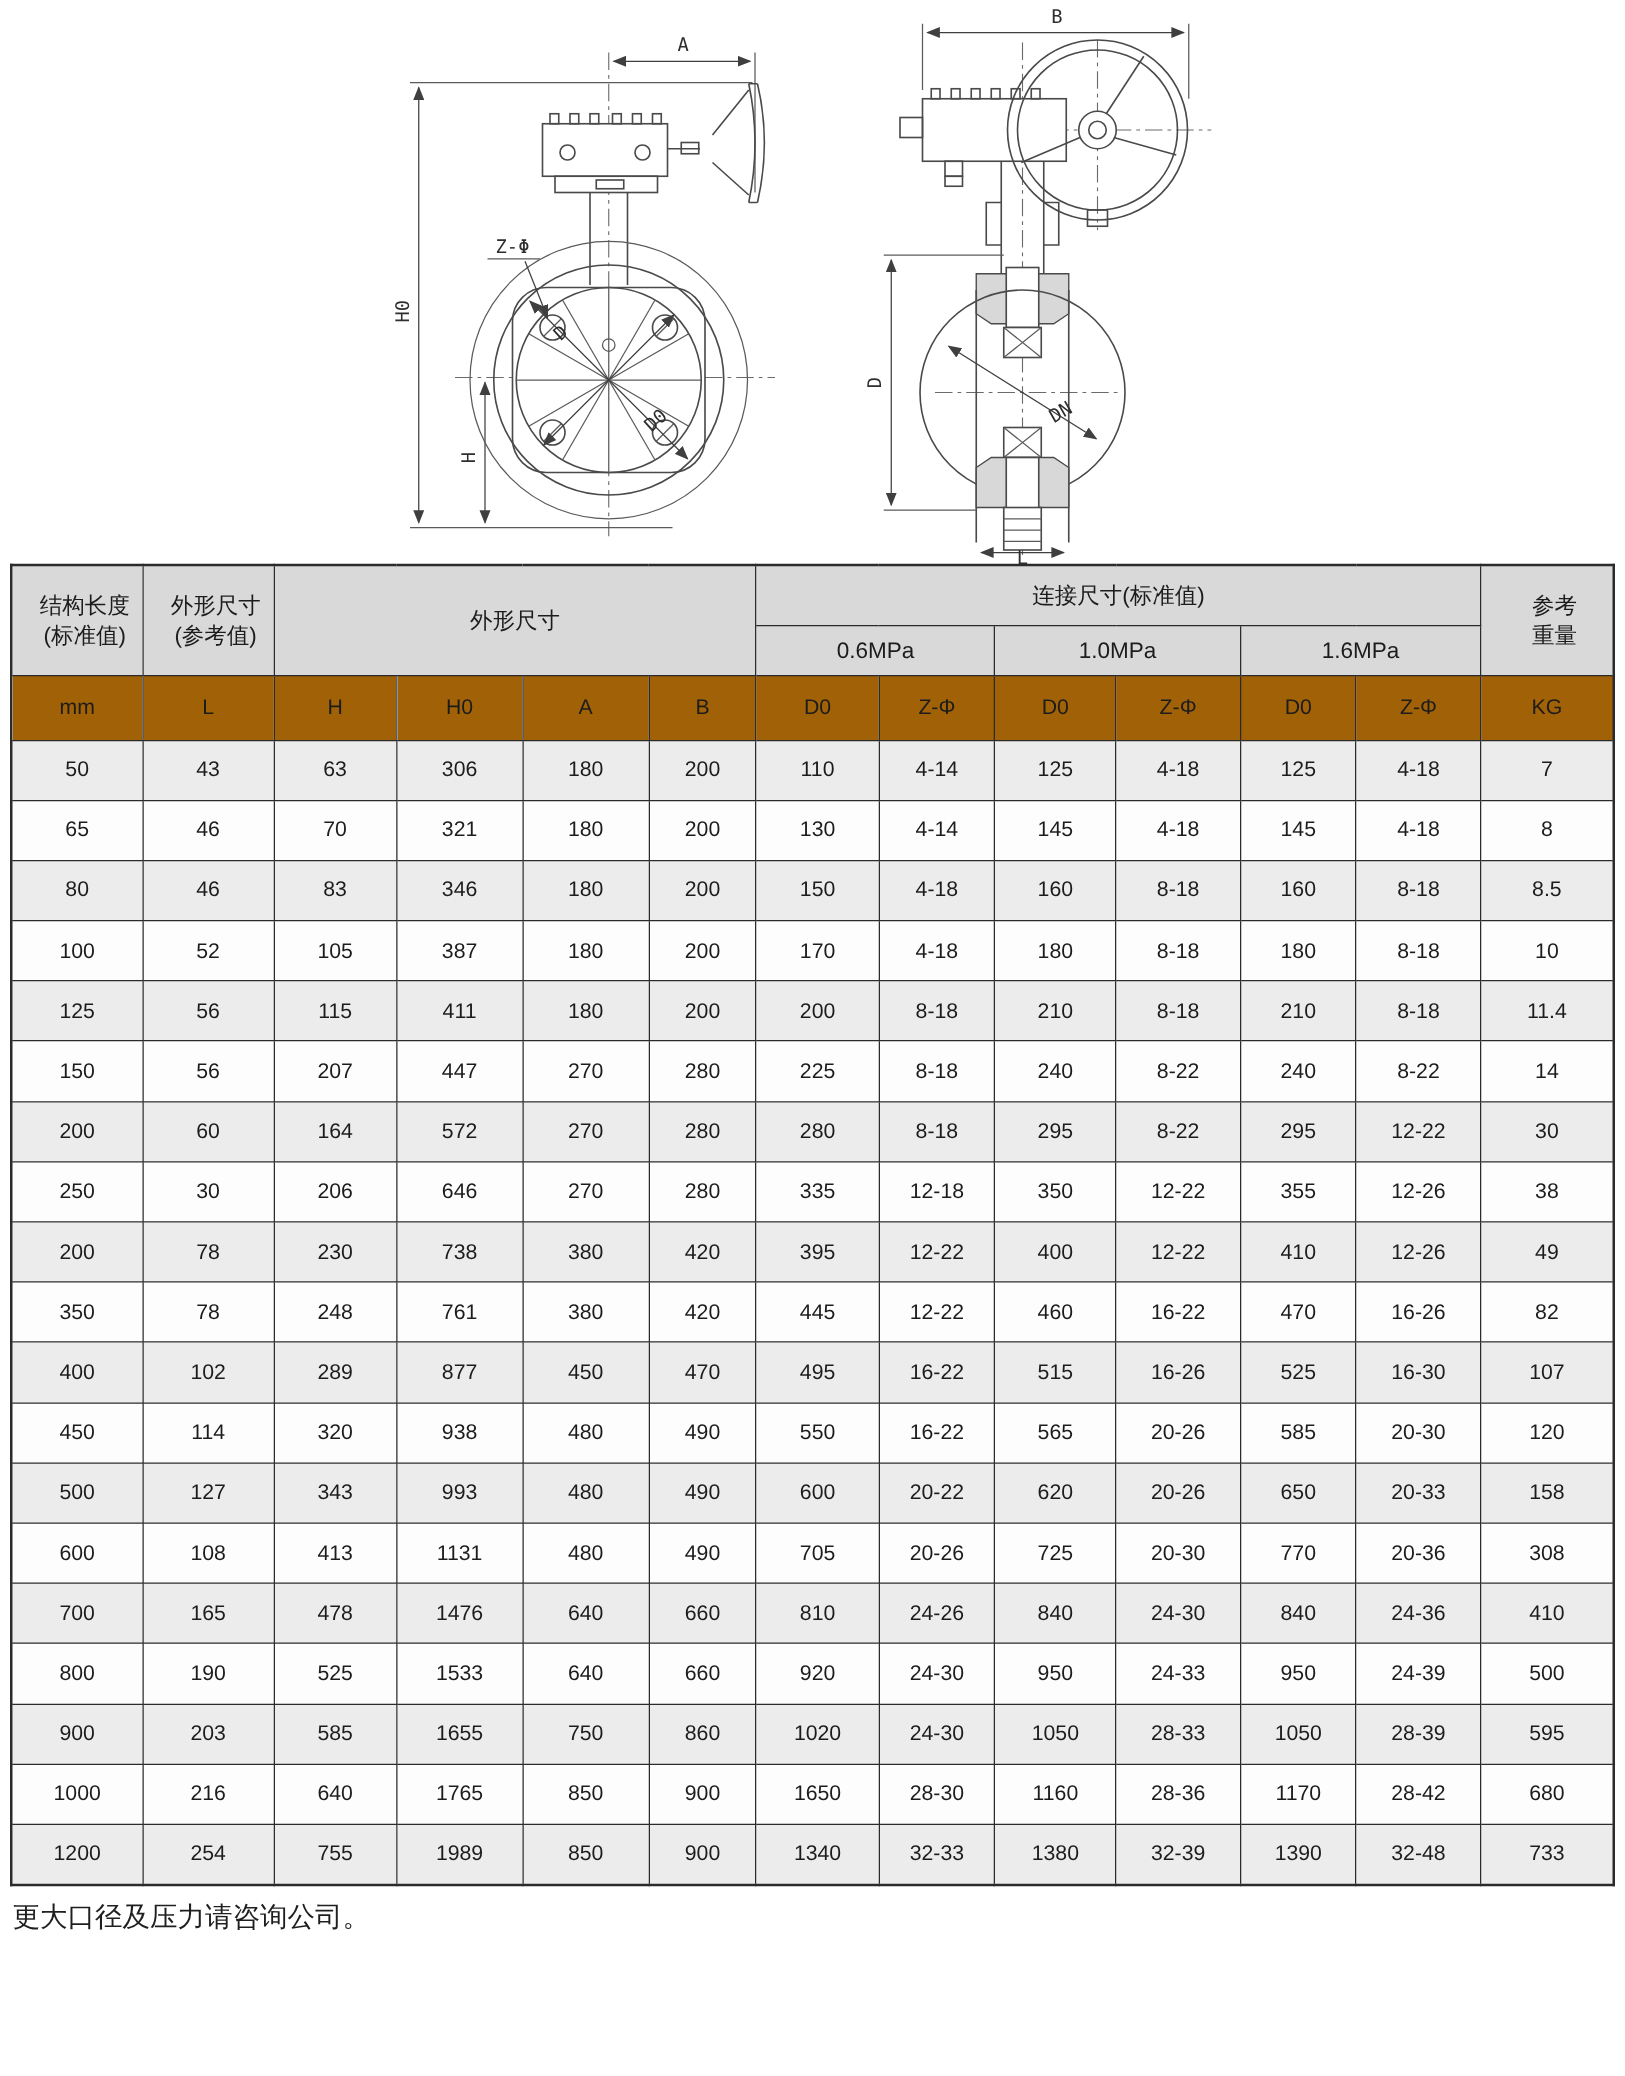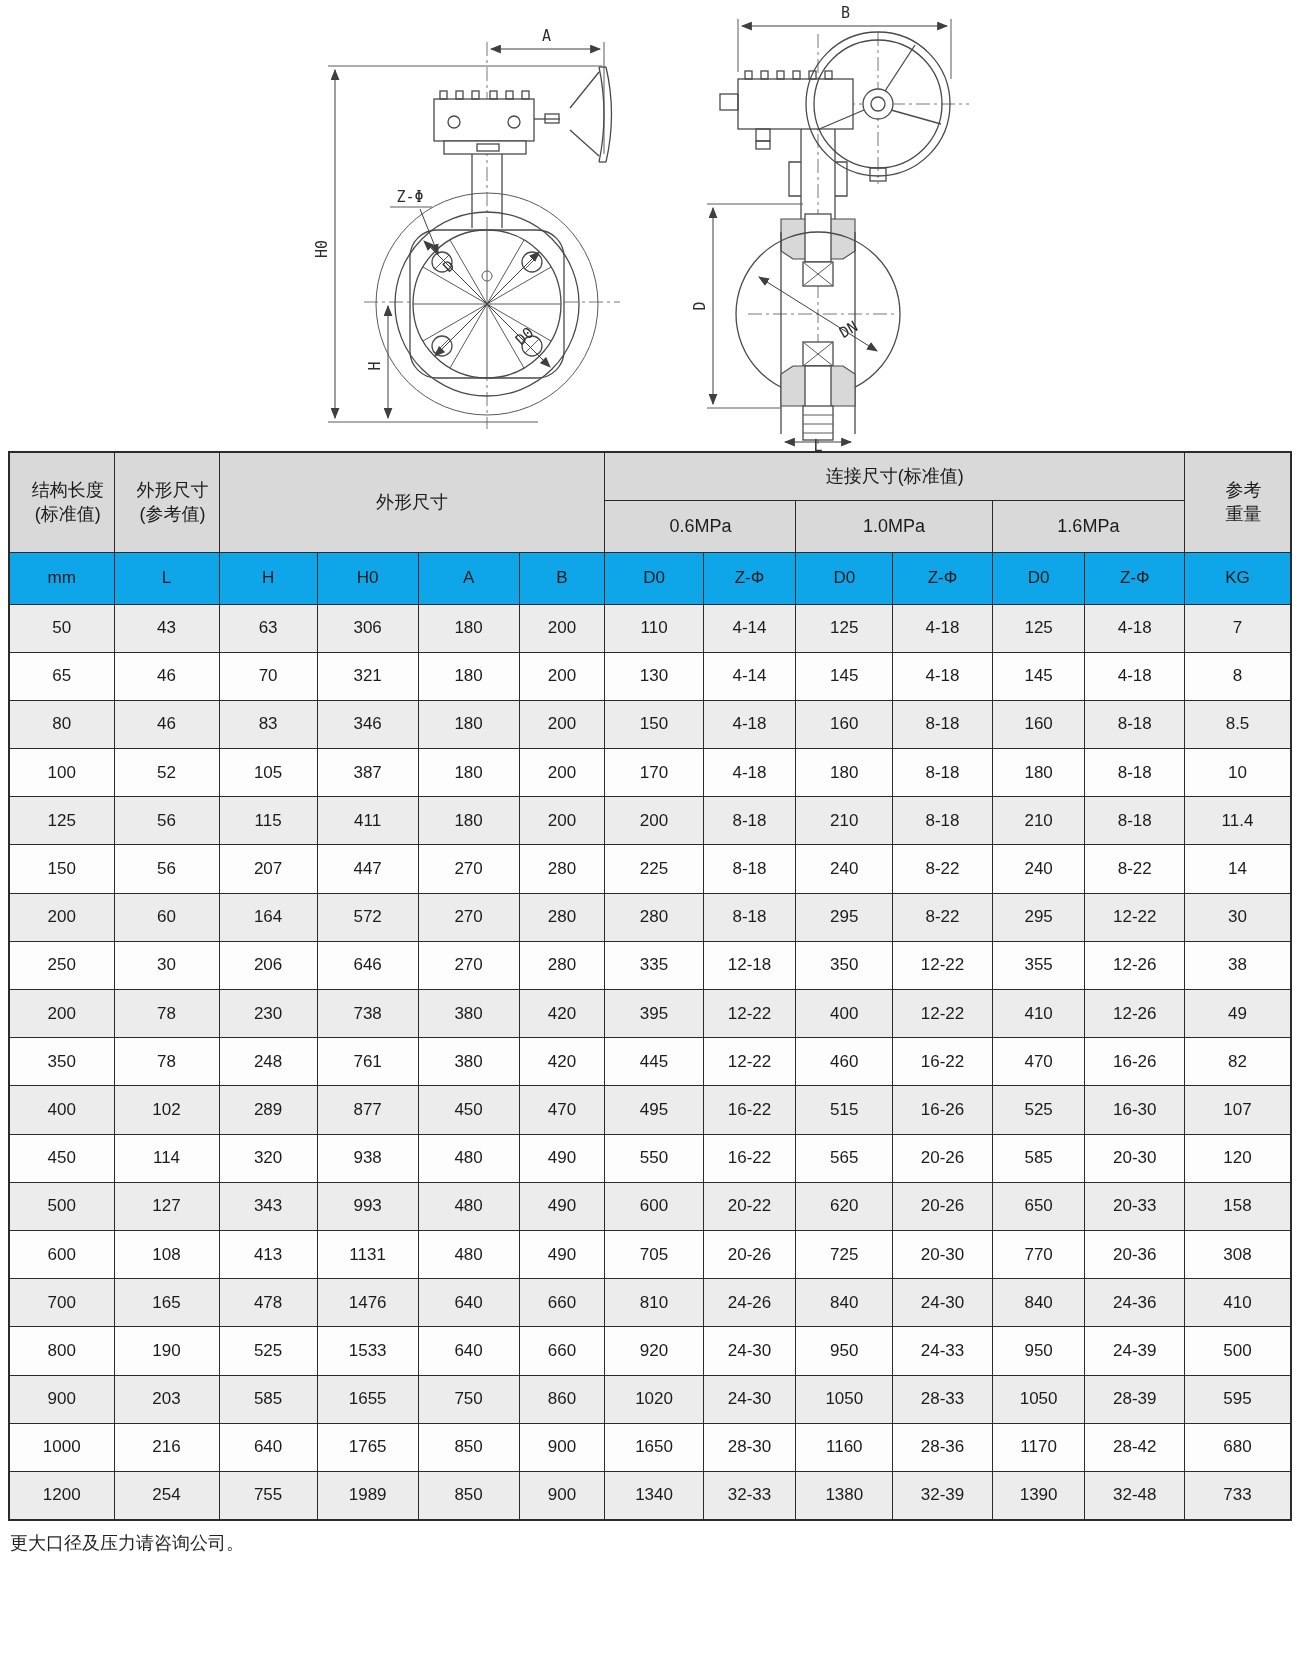--- a/index.html
+++ b/index.html
@@ -32,30 +32,30 @@
     width:100%;border-collapse:collapse;table-layout:fixed;
     border:2px solid var(--border);
   }
   th,td{
     border:1.5px solid var(--border);
     text-align:center;vertical-align:middle;
     font-size:17px;font-weight:normal;
     overflow:hidden;white-space:nowrap;
   }
   thead th{background:var(--header-bg);font-size:18px;}
-  tr.units td{height:52px;background:#0ea5e9;font-size:17px;}
+  tr.units td{height:52px;background:#a16207;font-size:17px;}
   tbody tr td{height:48.2px;background:var(--row-white);}
   tbody tr.shade td{background:var(--row-alt);}
   .h-band1{height:48px;}
-  .h-band2{height:52px;}
+  .h-band2{height:40px;}
   .two-line span{display:block;line-height:1.35;padding-left:12px;}
 
   .footnote{
     padding:10px 8px 0 10px;
-    font-size:18px;color:#1f1f1f;text-align:left;
+    font-size:22px;color:#1f1f1f;text-align:left;
   }
 </style>
 </head>
 <body>
 
 <div class="drawings">
 
   <svg width="345" height="440" viewBox="0 0 345 440">
     <defs>
       <marker id="ar1" viewBox="0 0 10 8" refX="9" refY="4" markerWidth="11" markerHeight="9" orient="auto-start-reverse">

